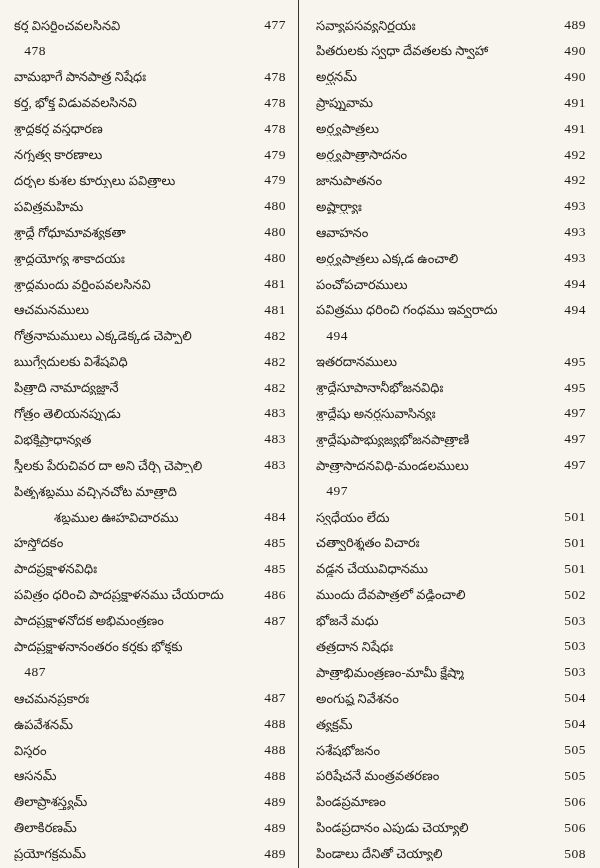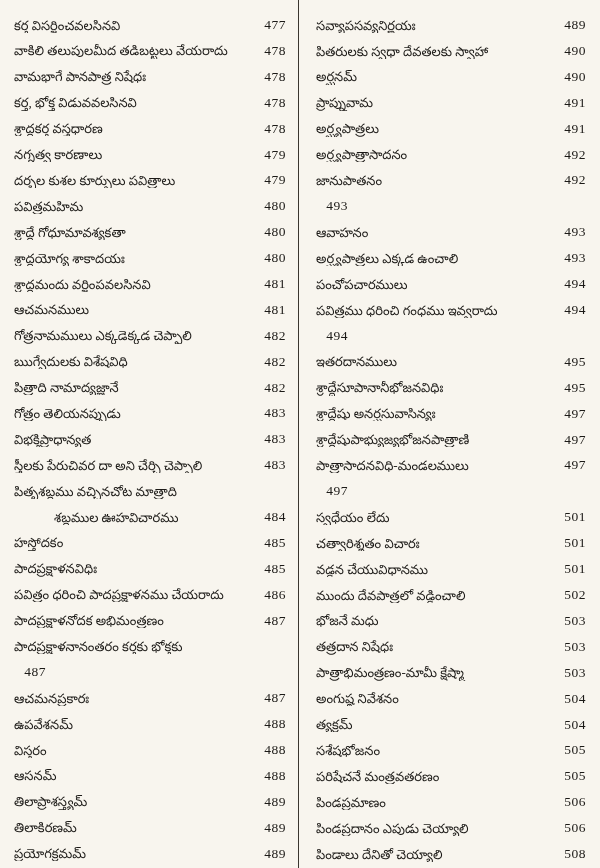--- a/index.html
+++ b/index.html
@@ -22,21 +22,21 @@
     padding: 7px 14px 6px 14px;
     display: flex;
   }
   .col {
     box-sizing: border-box;
     width: 50%;
     display: flex;
     flex-direction: column;
   }
   .col.left  { padding-right: 14px; }
-  .col.right { padding-left: 16px; justify-content: space-between; }
+  .col.right { padding-left: 16px; }
   .divider {
     position: absolute;
     top: 0;
     bottom: 0;
     left: 298px;
     width: 1px;
     background: #3a362f;
   }
   .row {
     display: flex;
@@ -65,21 +65,20 @@
 </head>
 <body>
 
 <div class="page">
   <div class="col left">
       <div class="row">
         <span class="title">కర్త విసర్జించవలసినవి</span>
         <span class="pagenum">477</span>
       </div>
       <div class="row">
-        <span class="title">వాకిలి తలుపులమీద తడిబట్టలు వేయరాదు</span>
         <span class="pagenum">478</span>
       </div>
       <div class="row">
         <span class="title">వామభాగే పానపాత్ర నిషేధః</span>
         <span class="pagenum">478</span>
       </div>
       <div class="row">
         <span class="title">కర్త, భోక్త విడువవలసినవి</span>
         <span class="pagenum">478</span>
       </div>
@@ -222,20 +221,21 @@
       </div>
       <div class="row">
         <span class="title">అర్ఘ్యపాత్రాసాదనం</span>
         <span class="pagenum">492</span>
       </div>
       <div class="row">
         <span class="title">జానుపాతనం</span>
         <span class="pagenum">492</span>
       </div>
       <div class="row">
+        <span class="title">అష్టార్ఘ్యాః</span>
         <span class="pagenum">493</span>
       </div>
       <div class="row">
         <span class="title">ఆవాహనం</span>
         <span class="pagenum">493</span>
       </div>
       <div class="row">
         <span class="title">అర్ఘ్యపాత్రలు ఎక్కడ ఉంచాలి</span>
         <span class="pagenum">493</span>
       </div>

